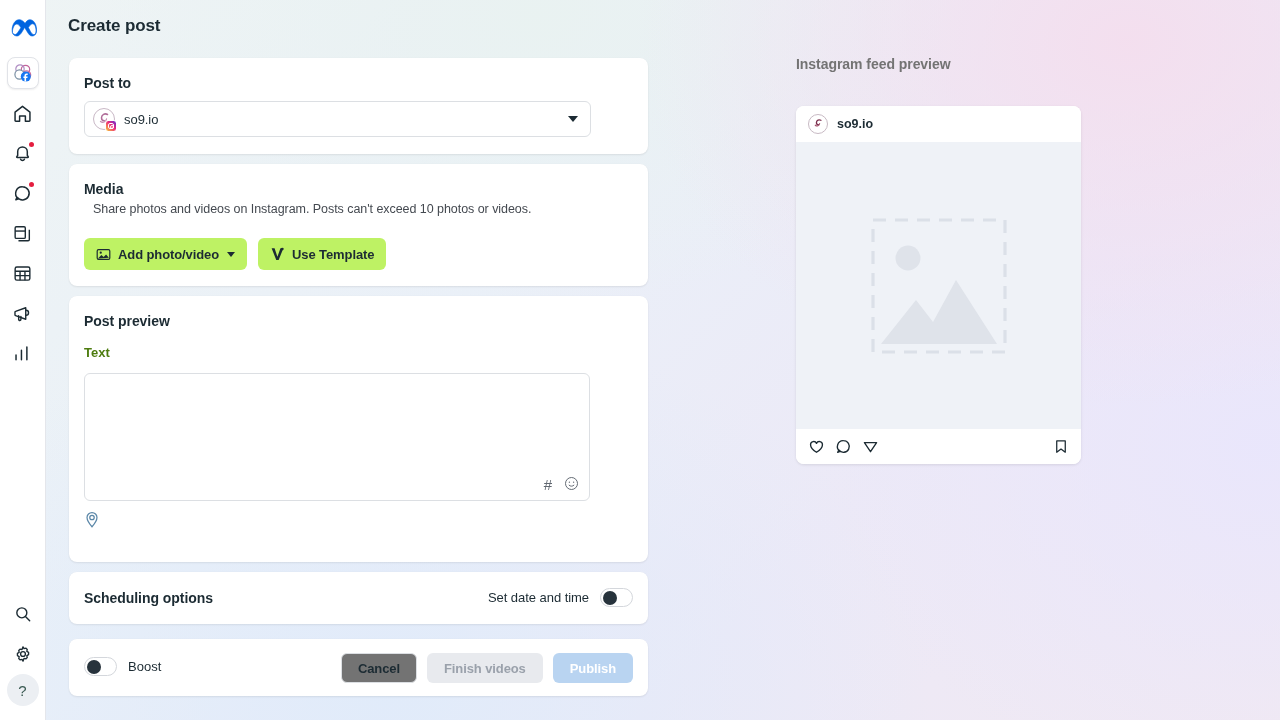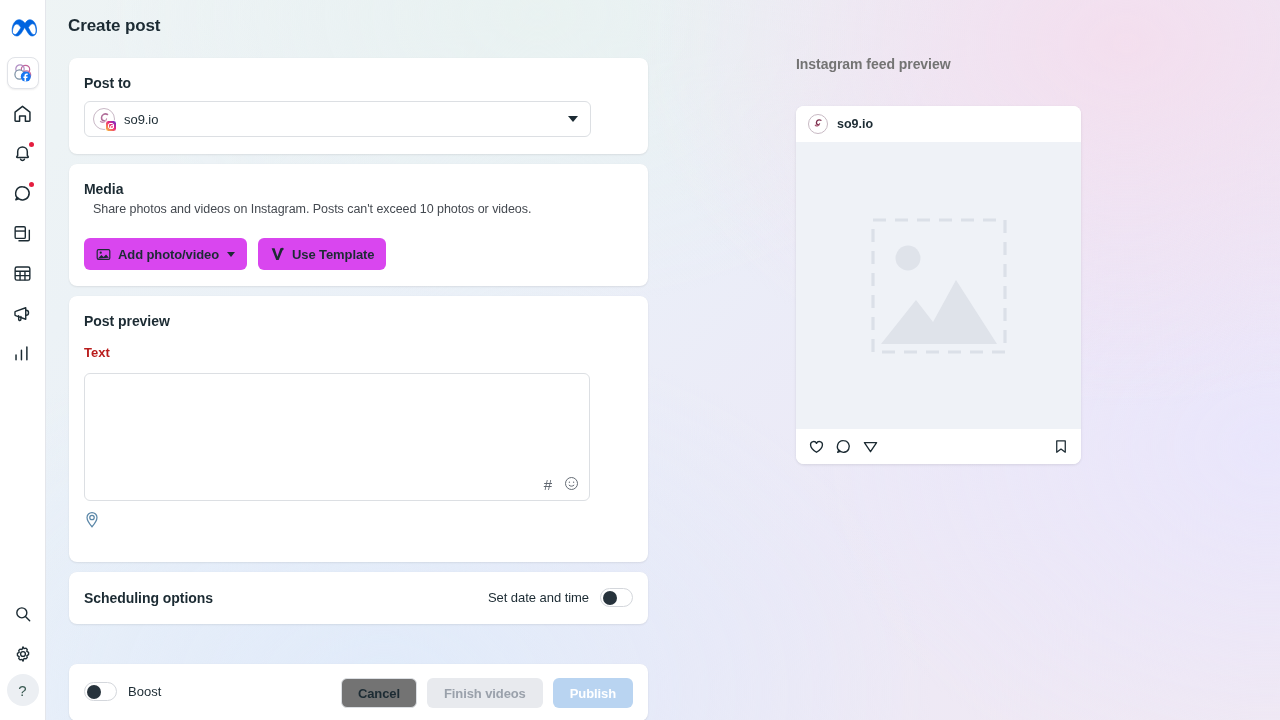--- a/index.html
+++ b/index.html
@@ -71,21 +71,21 @@
     left: 69px;
     width: 579px;
     background: #ffffff;
     border-radius: 8px;
     box-shadow: 0 1px 2px rgba(0,0,0,0.08), 0 0 1px rgba(0,0,0,0.04);
   }
   #card-postto { top: 58px; height: 96px; }
   #card-media  { top: 164px; height: 122px; }
   #card-details{ top: 296px; height: 266px; }
   #card-sched  { top: 572px; height: 52px; padding-left: 32px; }
-  #card-actions{ top: 664px; height: 57px; }
+  #card-actions{ top: 639px; height: 57px; }
 
   .card-title {
     font-size: 14px; font-weight: bold; color: #1c2b33;
     letter-spacing: -0.05px;
   }
   .card-sub {
     font-size: 12.5px; color: #444950; margin-top: 3px;
     letter-spacing: -0.05px;
   }
 
@@ -136,41 +136,41 @@
     content: ''; position: absolute; left: 1px; top: 1px;
     width: 2px; height: 2px; border: 0.8px solid #fff; border-radius: 50%;
   }
 
   
   #media-title { position: absolute; left: 15px; top: 17px; }
   #media-sub   { position: absolute; left: 15px; top: 35px; margin-left: 9px; }
   .btn-row { position: absolute; left: 15px; top: 74px; display: flex; gap: 11px; }
   .pill {
     height: 32px; border-radius: 6px;
-    background: #d946ef;
+    background: #bef264;
     display: inline-flex; align-items: center; gap: 7px;
     padding: 0 12px;
     font-size: 13px; font-weight: bold; color: #1c2b33;
     letter-spacing: -0.1px;
     cursor: pointer;
     border: none;
     font-family: "Liberation Sans", sans-serif;
   }
   .pill .mini-caret {
     width: 0; height: 0; margin-left: 1px;
     border-left: 4.5px solid transparent;
     border-right: 4.5px solid transparent;
     border-top: 5.5px solid #1c2b33;
   }
 
   
   #details-title { position: absolute; left: 15px; top: 17px; }
   #text-label {
     position: absolute; left: 15px; top: 49px;
-    font-size: 13px; font-weight: bold; color: #b91c1c;
+    font-size: 13px; font-weight: bold; color: #4d7c0f;
   }
   #textarea-wrap {
     position: absolute; left: 15px; top: 77px;
     width: 506px; height: 128px;
     border: 1px solid #dcdfe3; border-radius: 6px;
     background: #fff;
   }
   #textarea {
     width: 100%; height: 100%;
     border: none; outline: none; resize: none; background: transparent;

